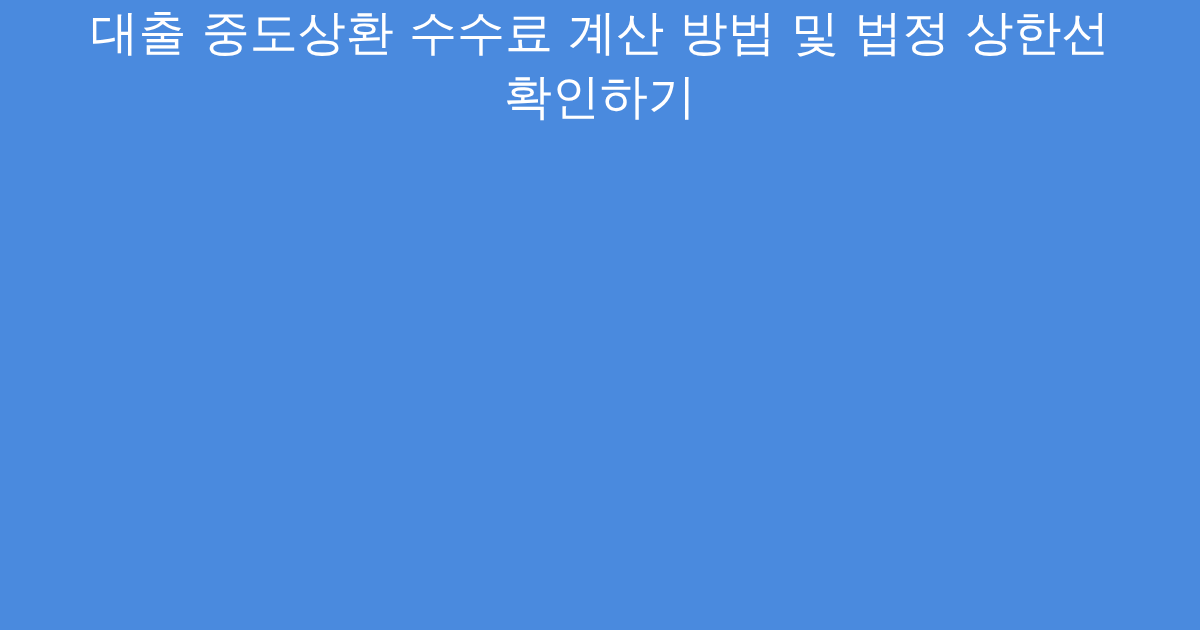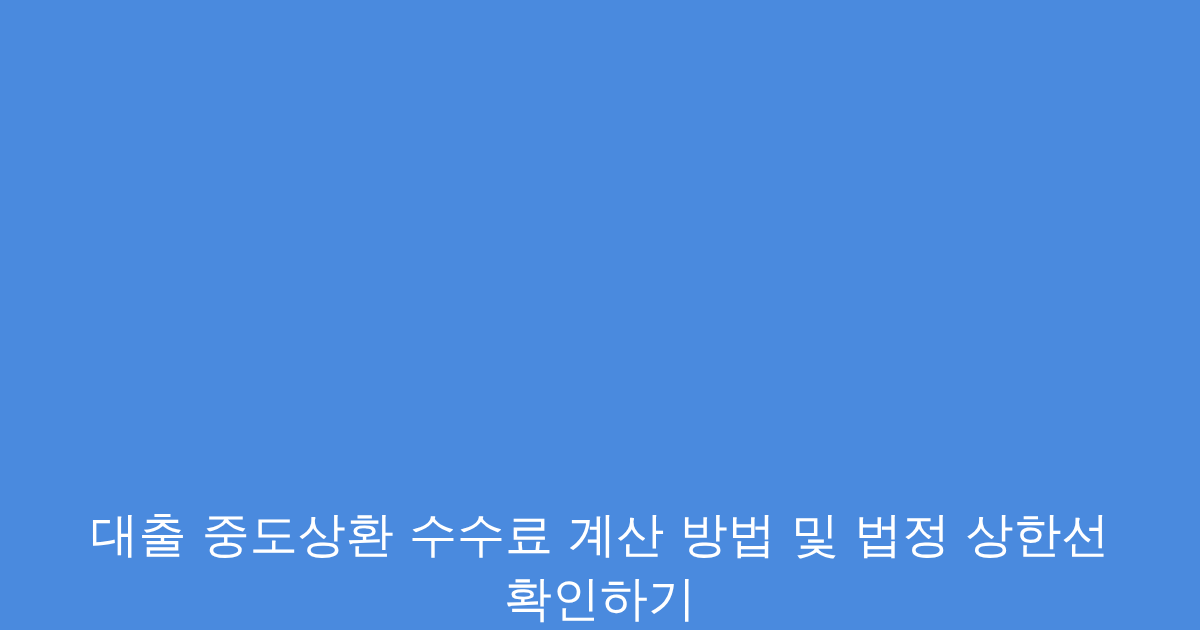--- a/index.html
+++ b/index.html
@@ -15,21 +15,21 @@
     font-family: "DejaVu Sans", "Liberation Sans", sans-serif;
   }
 
   #og-card {
     position: relative;
     box-sizing: border-box;
     width: 1200px;
     height: 630px;
     background-color: #4a8ade;
     display: flex;
-    align-items: flex-end;
+    align-items: flex-start;
     justify-content: center;
   }
 
   #title-block {
     width: 1060px;
     margin: 0 auto;
     padding: 0 20px;
     box-sizing: border-box;
     text-align: center;
   }

